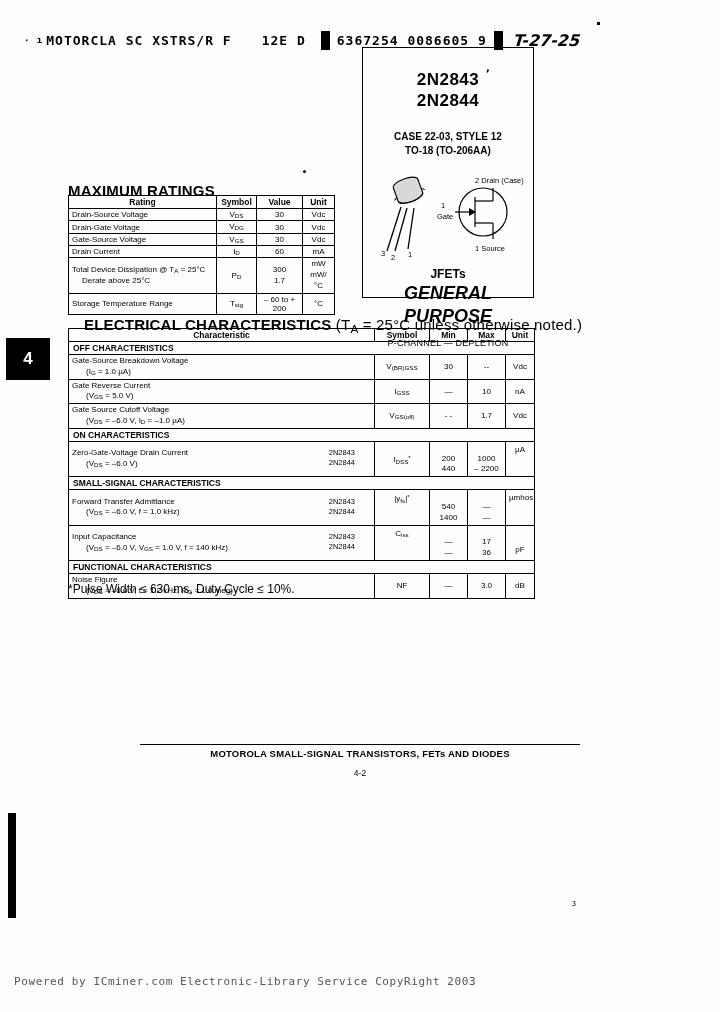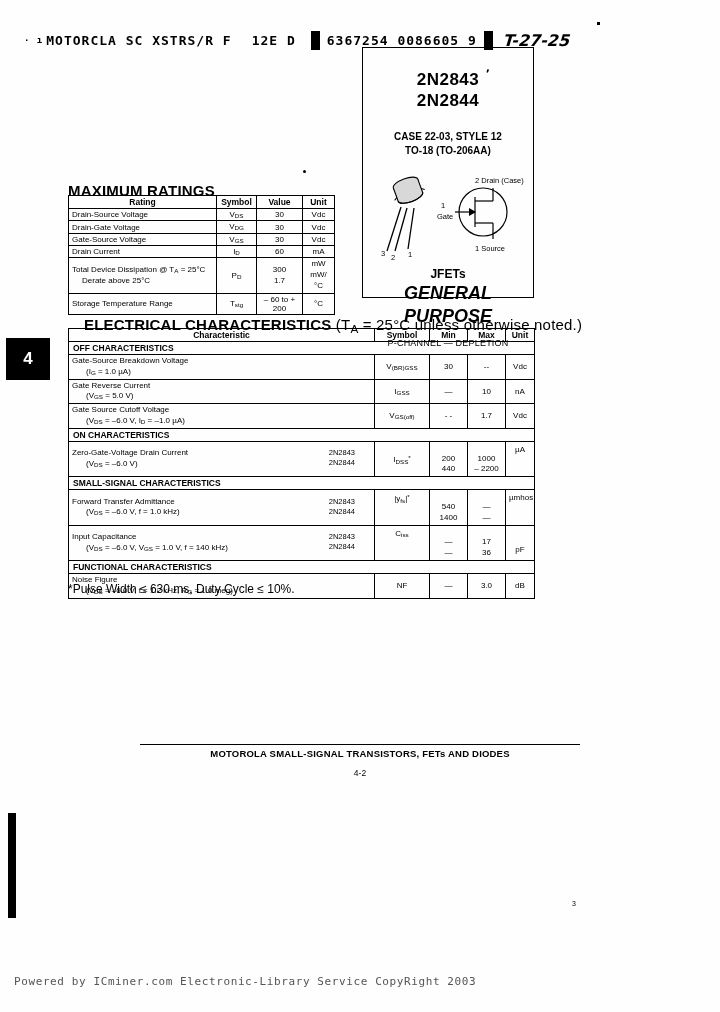--- a/index.html
+++ b/index.html
@@ -29,21 +29,21 @@
     width: 672px; height: 24px;
     display: flex;
     align-items: center;
     font-family: "DejaVu Sans Mono", monospace;
     font-size: 13px;
     font-weight: bold;
     letter-spacing: 1px;
     white-space: nowrap;
   }
   .hdr .tick { font-size: 9px; margin-right: 3px; }
-  .hdr .co { margin-right: 20px; }
+  .hdr .co { margin-right: 30px; }
   .hdr .lot { margin-right: 8px; }
   .bar {
     display: inline-block;
     width: 9px; height: 19px;
     background: #000;
     margin: 0 7px;
     vertical-align: middle;
   }
   .hand {
     font-family: "DejaVu Sans", sans-serif;

